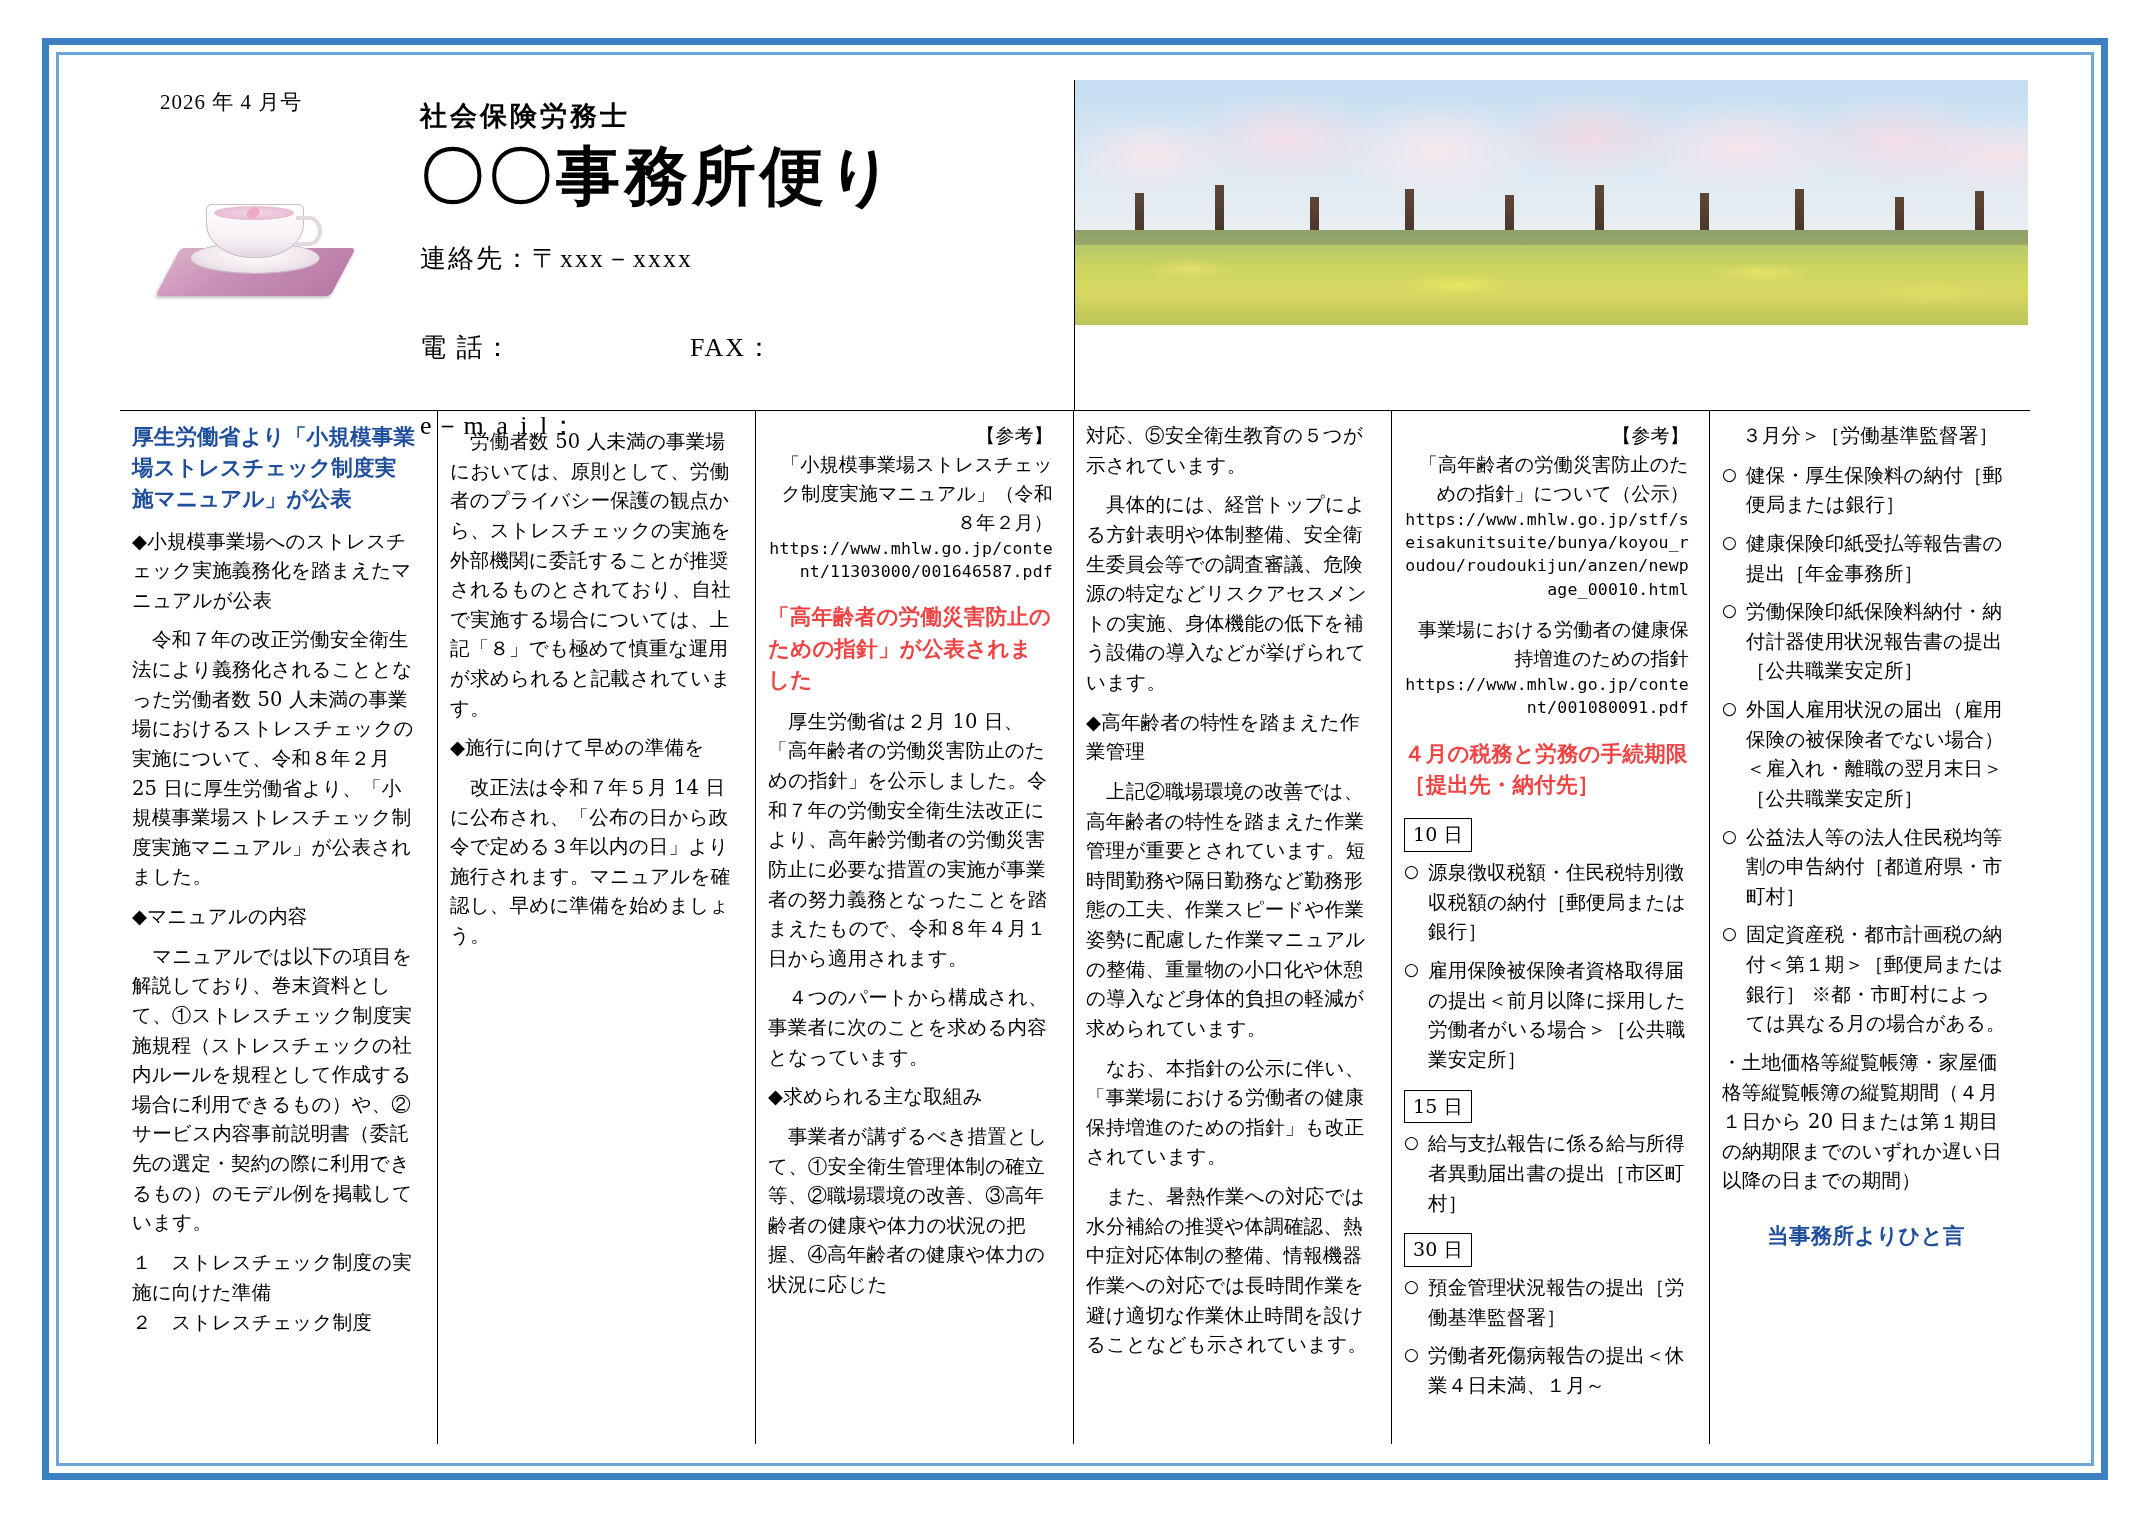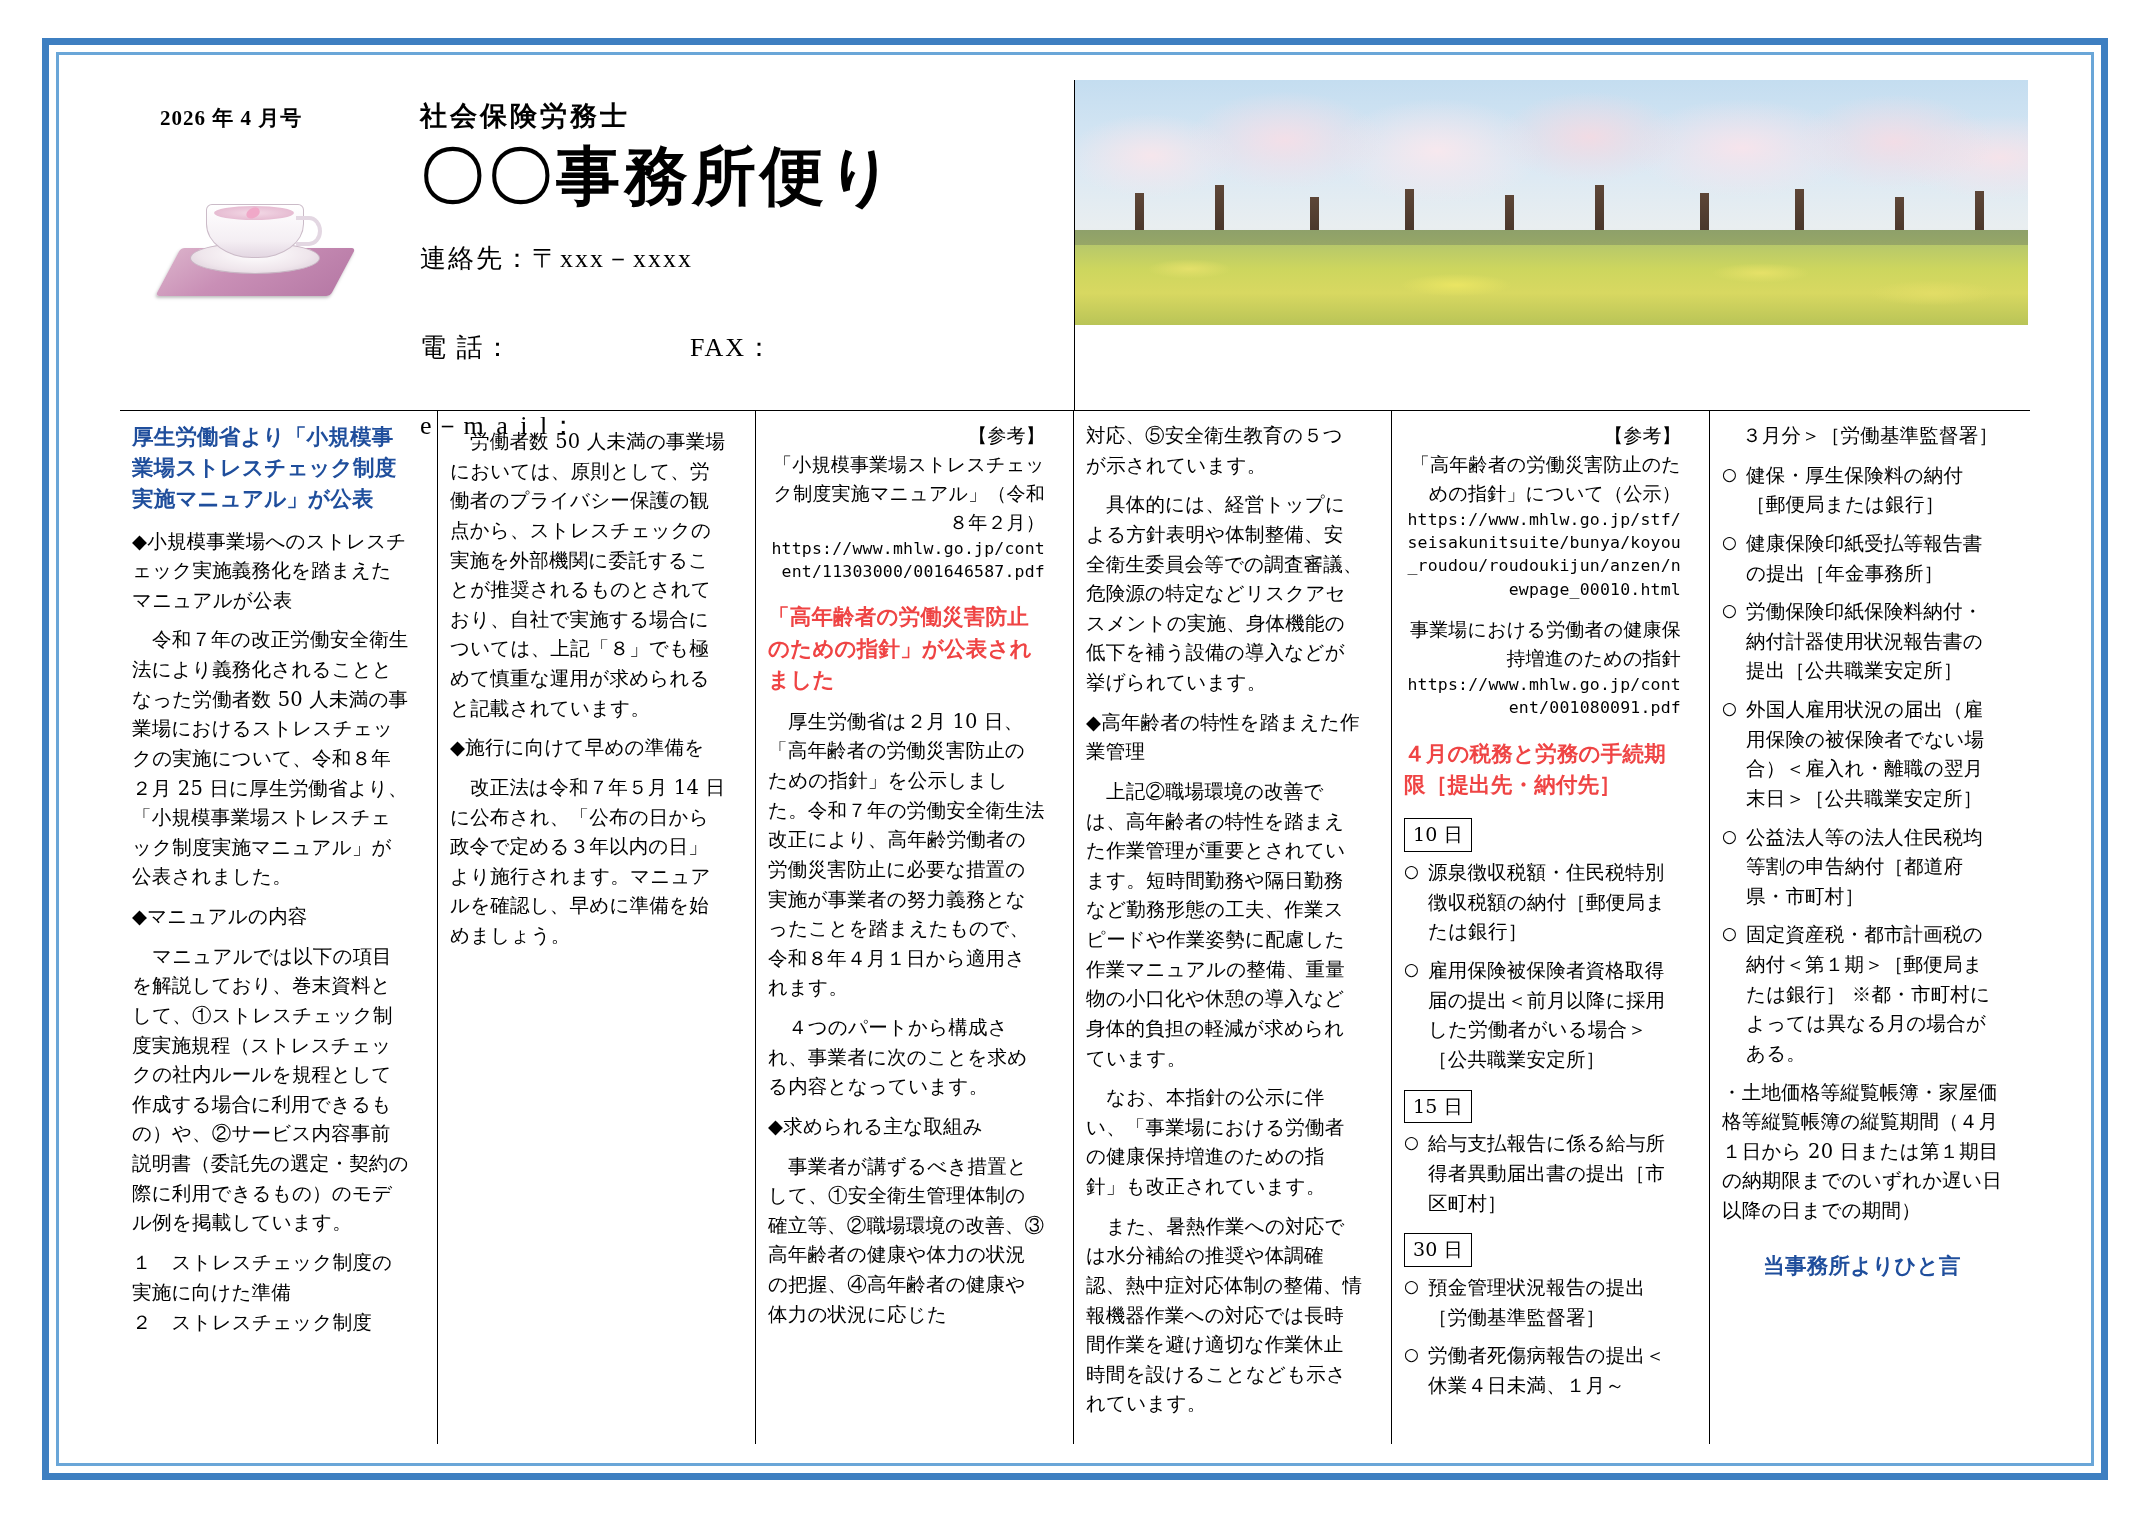--- a/index.html
+++ b/index.html
@@ -36,22 +36,22 @@
     height:330px;
     display:flex;
   }
   .masthead-left{
     position:relative;
     width:955px;
     border-right:1.5px solid #000;
     box-sizing:border-box;
   }
   .issue-date{
-    position:absolute;left:40px;top:24px;
-    font-size:21px;letter-spacing:1px;font-weight:bold;
+    position:absolute;left:40px;top:8px;
+    font-size:21px;letter-spacing:1px;
   }
   .teacup{
     position:absolute;left:48px;top:110px;width:175px;height:115px;
   }
   .mat{
     position:absolute;left:0;top:58px;width:175px;height:48px;
     background:linear-gradient(135deg,#d9aec8 0%,#c98fb6 40%,#b77aa6 100%);
     transform:skewX(-28deg);
     border-radius:4px;
     box-shadow:0 2px 3px rgba(0,0,0,.25);
@@ -154,21 +154,21 @@
   
   .cols{
     position:relative;
     display:flex;
     height:1034px;
     border-top:1.5px solid #000;
     box-sizing:border-box;
   }
   .col{
     box-sizing:border-box;
-    padding:10px 28px 0 12px;
+    padding:10px 20px 0 12px;
     border-right:1.5px solid #000;
     font-size:19.5px;
     line-height:1.52;
     letter-spacing:0.2px;
     overflow:hidden;
     font-family:"DejaVu Serif", serif;
   }
   .col:last-child{border-right:none;}
   .c1{width:318px;}
   .c2{width:318px;}

